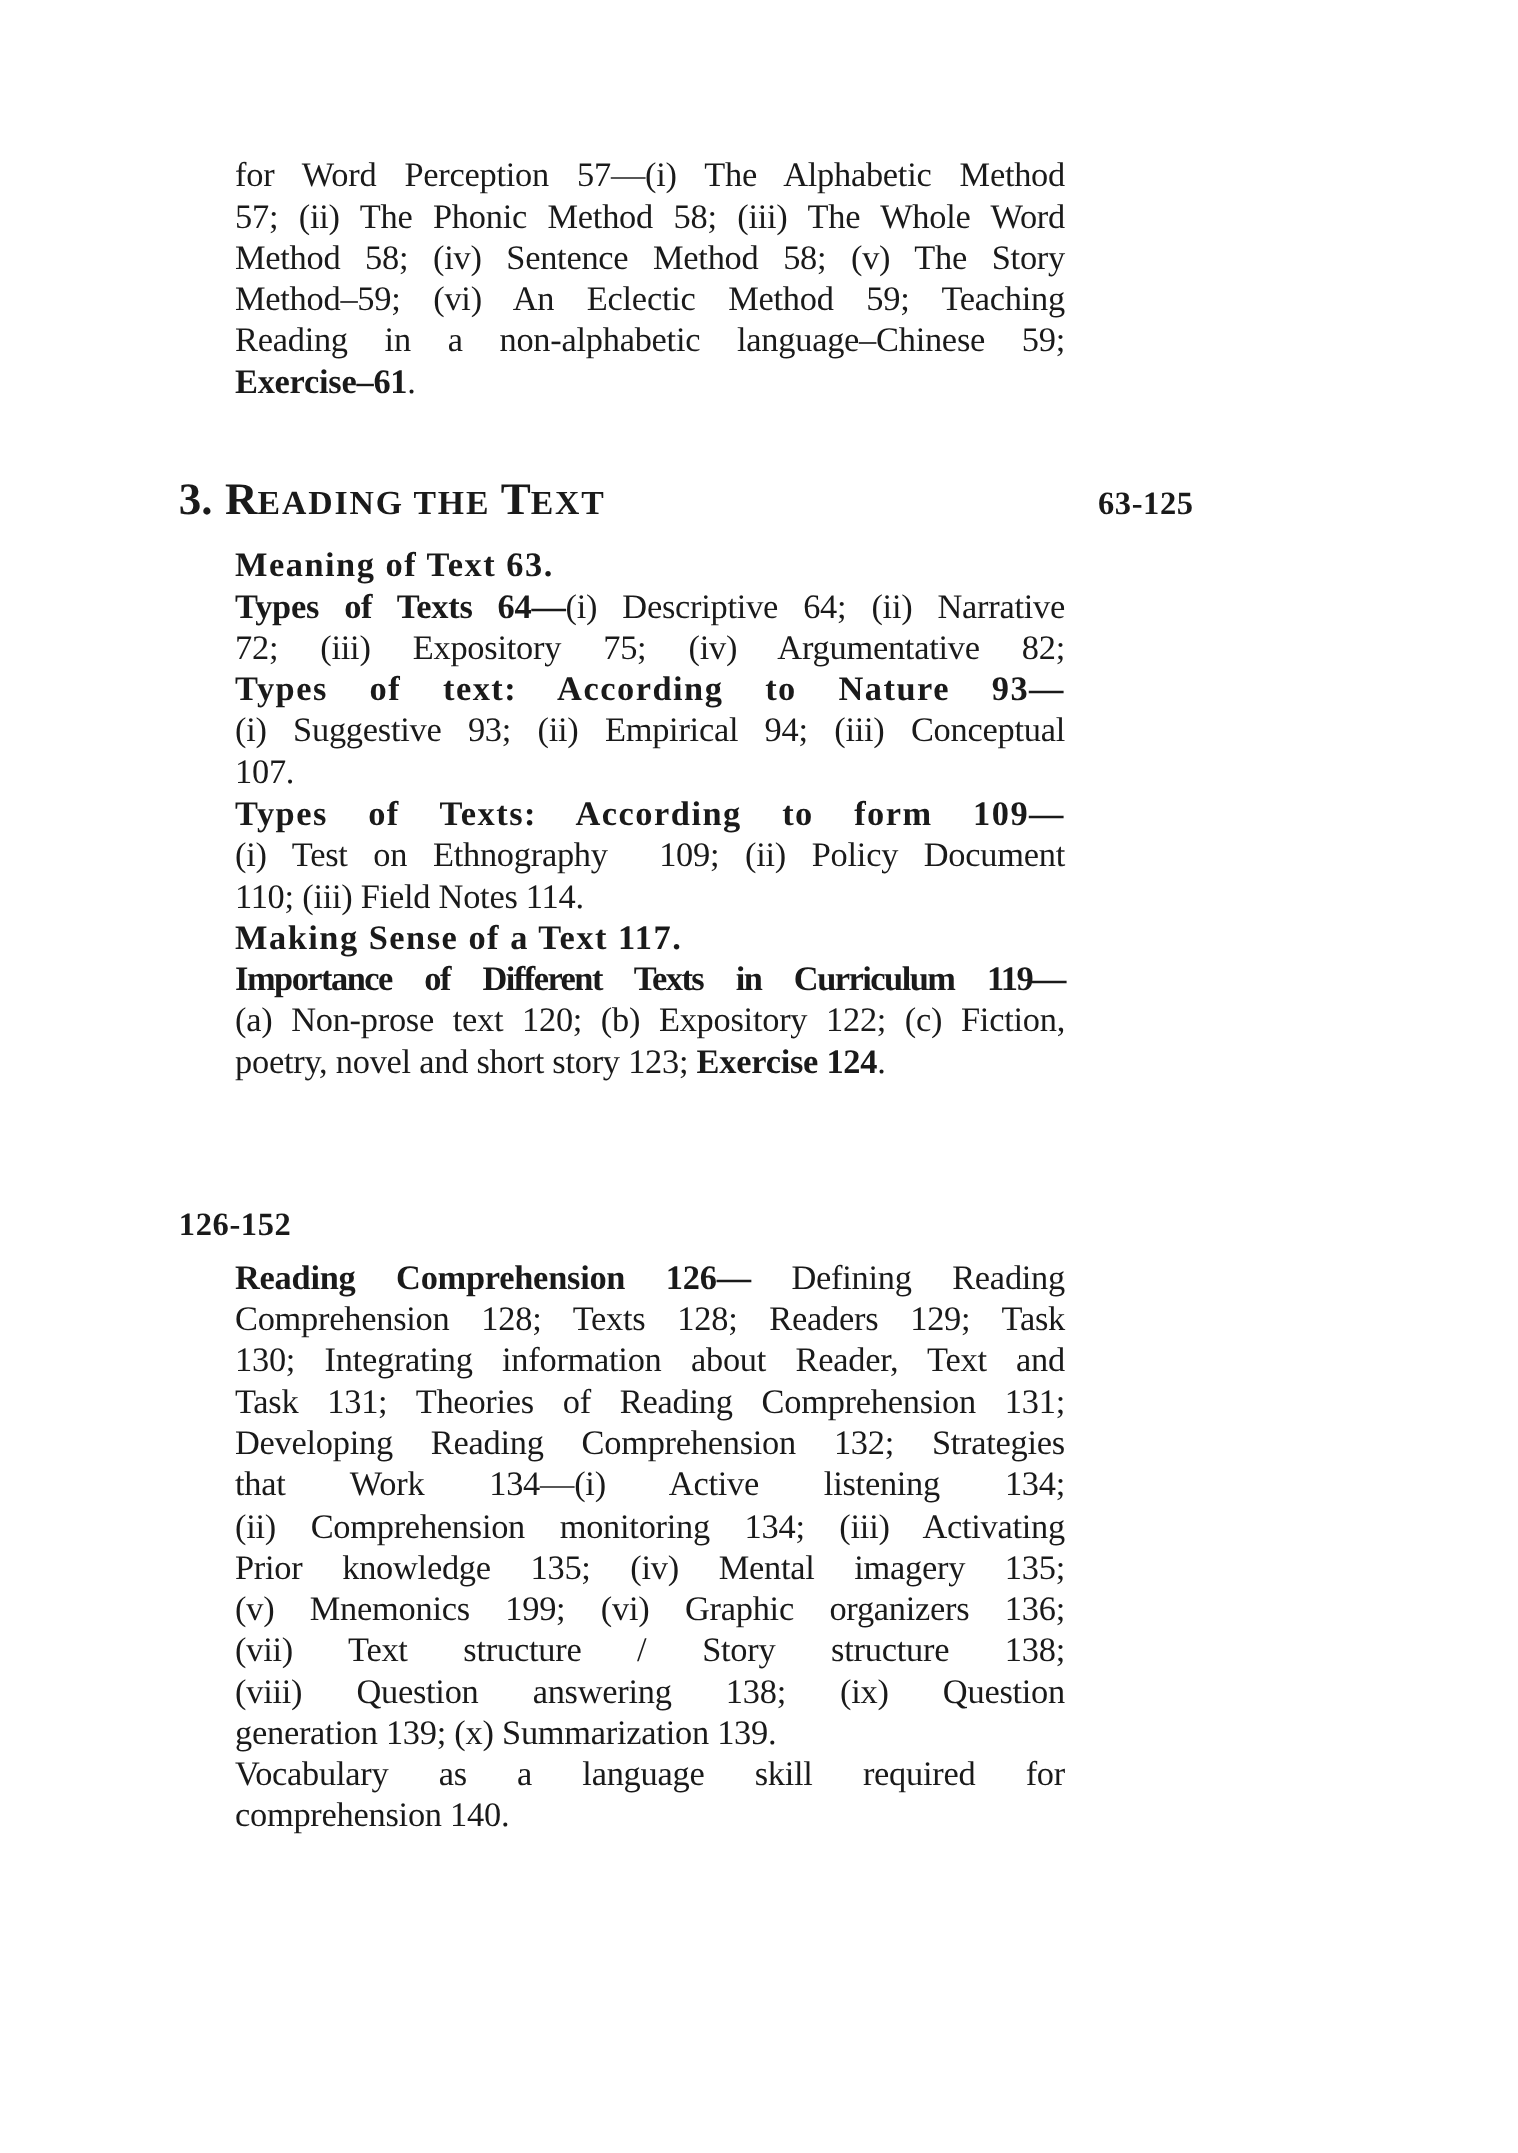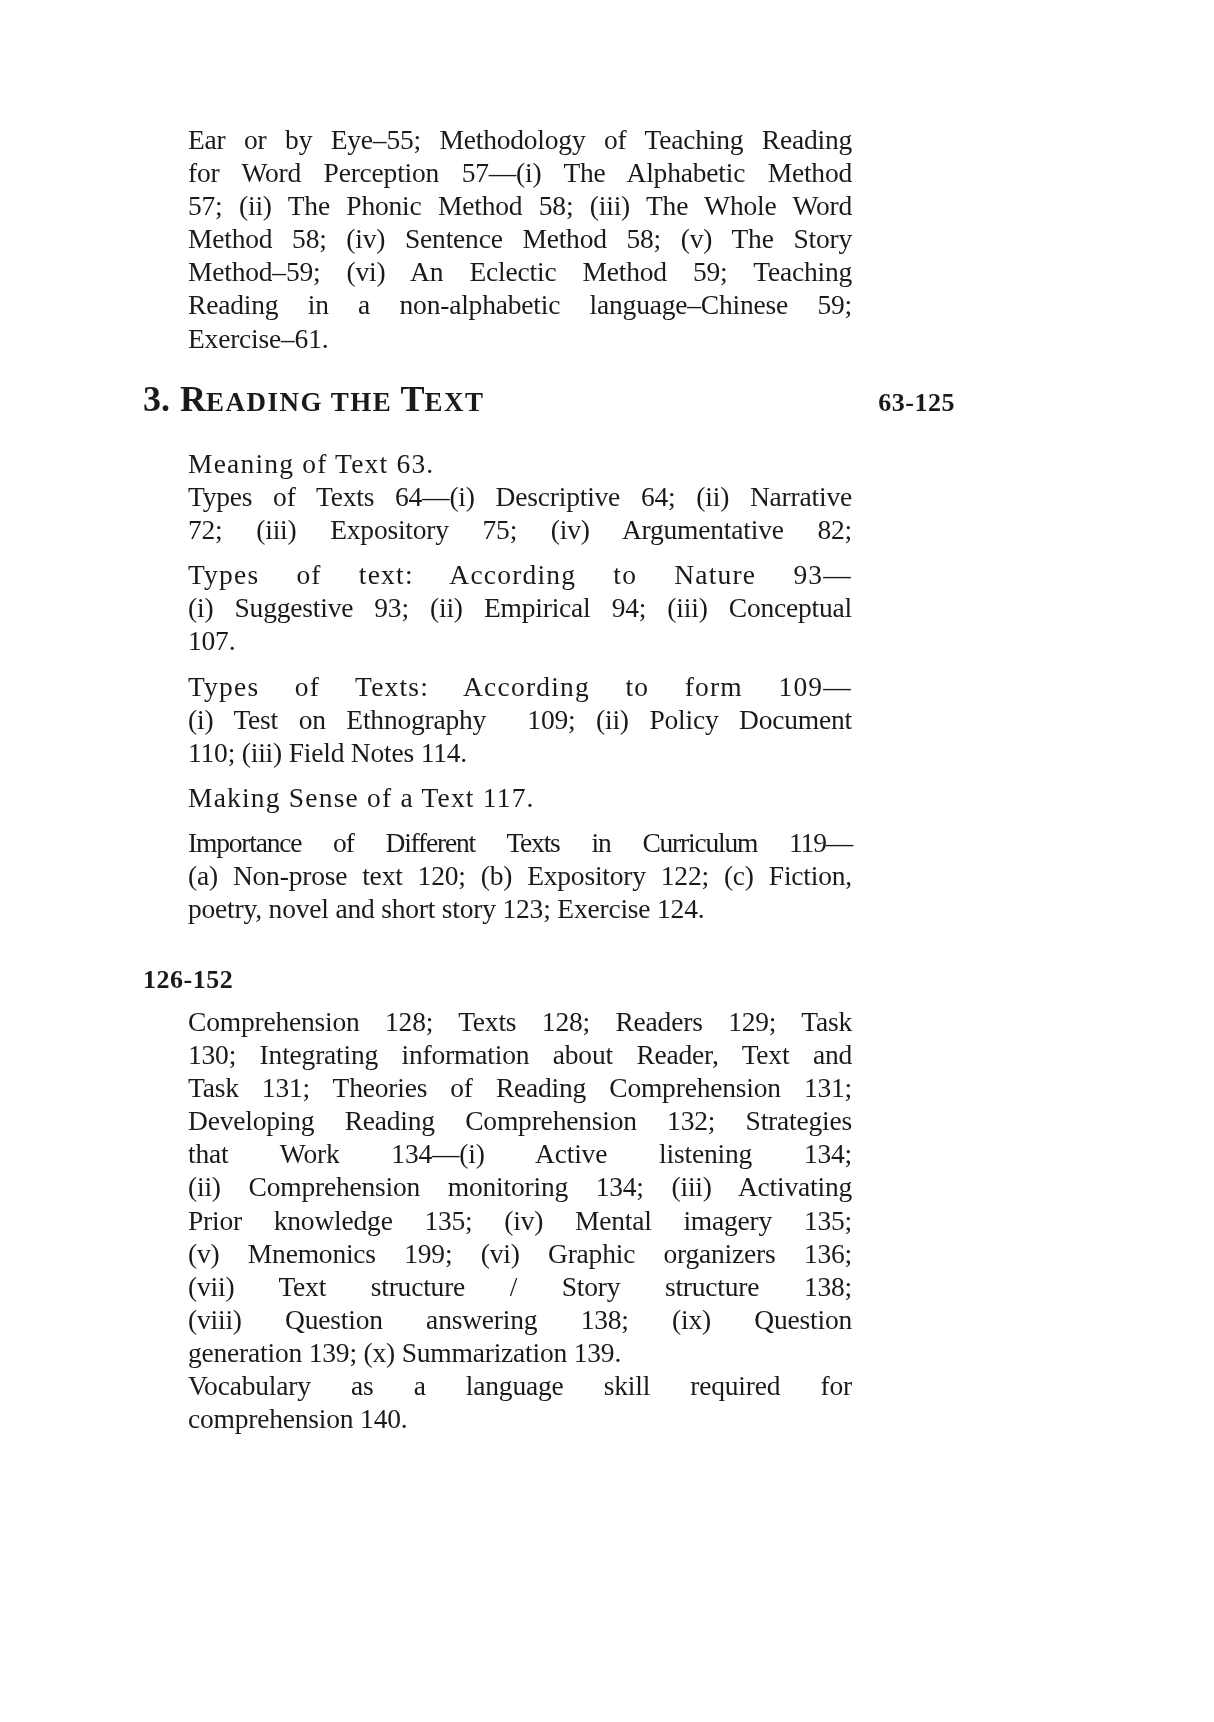--- a/index.html
+++ b/index.html
@@ -36,22 +36,21 @@
       display: block;
       white-space: nowrap;
       height: 33.1px;
       text-align: justify;
       text-align-last: justify;
     }
     .line.last {
       text-align-last: left;
     }
     .b {
-      font-weight: normal;
-      margin-top: 12px;
+      font-weight: bold;
     }
     .spaced {
       letter-spacing: 1.2px;
     }
     .chapter-heading {
       position: absolute;
       left: 143px;
       width: 812px;
       display: flex;
       justify-content: space-between;
@@ -74,21 +73,20 @@
       font-size: 26px;
       letter-spacing: 0.5px;
     }
   </style>
 </head>
 <body>
 
 <div class="page">
 
   <div class="block" style="top:123px;">
-    <span class="line">Ear or by Eye–55; Methodology of Teaching Reading</span>
     <span class="line">for Word Perception 57—(i) The Alphabetic Method</span>
     <span class="line">57; (ii) The Phonic Method 58; (iii) The Whole Word</span>
     <span class="line">Method 58; (iv) Sentence Method 58; (v) The Story</span>
     <span class="line">Method–59; (vi) An Eclectic Method 59; Teaching</span>
     <span class="line">Reading in a non-alphabetic language–Chinese 59;</span>
     <span class="line last"><span class="b">Exercise–61</span><span>.</span></span>
   </div>
 
   <div class="chapter-heading" style="top:379px;">
     <span class="chapter-title">
@@ -111,20 +109,21 @@
     <span class="line b" style="letter-spacing:-1.2px;">Importance of Different Texts in Curriculum 119—</span>
     <span class="line">(a) Non-prose text 120; (b) Expository 122; (c) Fiction,</span>
     <span class="line last"><span style="white-space:pre;">poetry, novel and short story 123; </span><span class="b">Exercise 124</span><span>.</span></span>
   </div>
 
   <div class="chapter-heading" style="top:960px;">
     <span class="range">126-152</span>
   </div>
 
   <div class="block" style="top:1005px;">
+    <span class="line"><span class="b">Reading Comprehension 126—</span><span style="white-space:pre;"> Defining Reading</span></span>
     <span class="line">Comprehension 128; Texts 128; Readers 129; Task</span>
     <span class="line">130; Integrating information about Reader, Text and</span>
     <span class="line">Task 131; Theories of Reading Comprehension 131;</span>
     <span class="line">Developing Reading Comprehension 132; Strategies</span>
     <span class="line">that Work 134—(i) Active listening 134;</span>
     <span class="line">(ii) Comprehension monitoring 134; (iii) Activating</span>
     <span class="line">Prior knowledge 135; (iv) Mental imagery 135;</span>
     <span class="line">(v) Mnemonics 199; (vi) Graphic organizers 136;</span>
     <span class="line">(vii) Text structure / Story structure 138;</span>
     <span class="line">(viii) Question answering 138;  (ix) Question</span>

